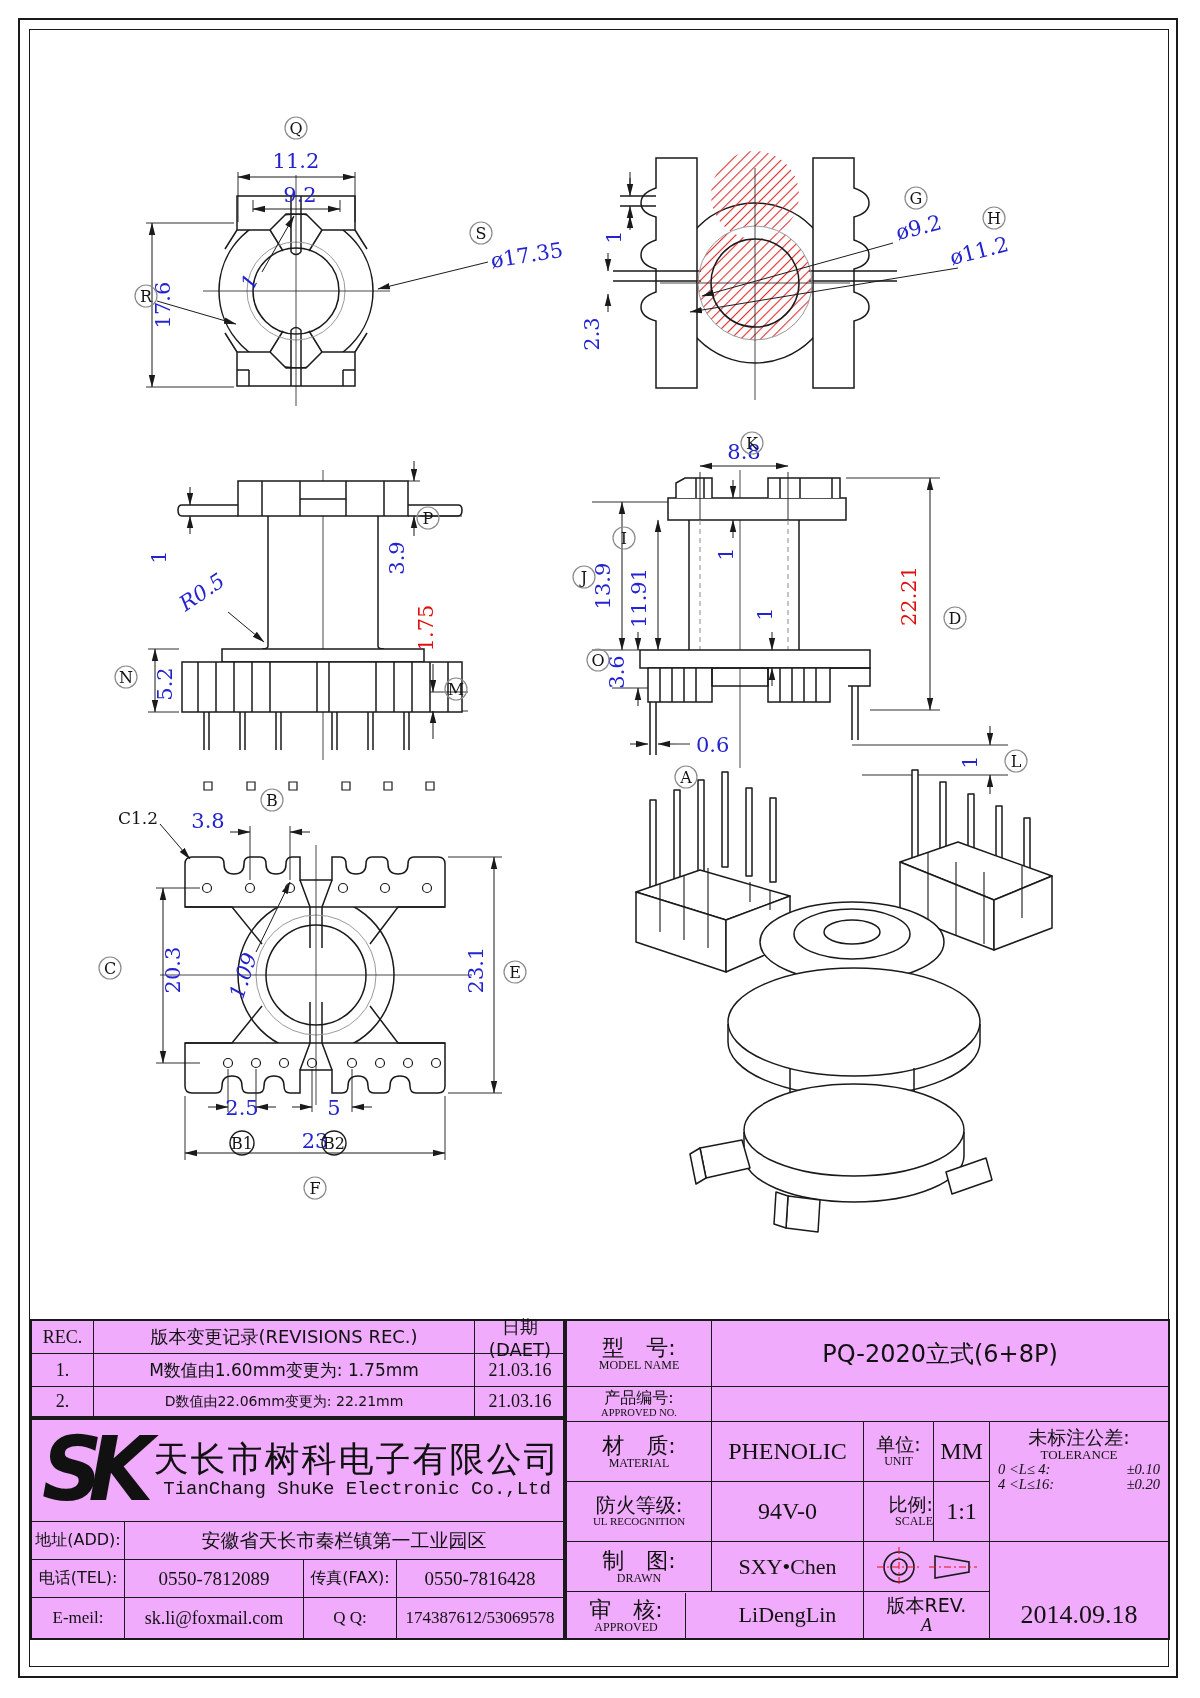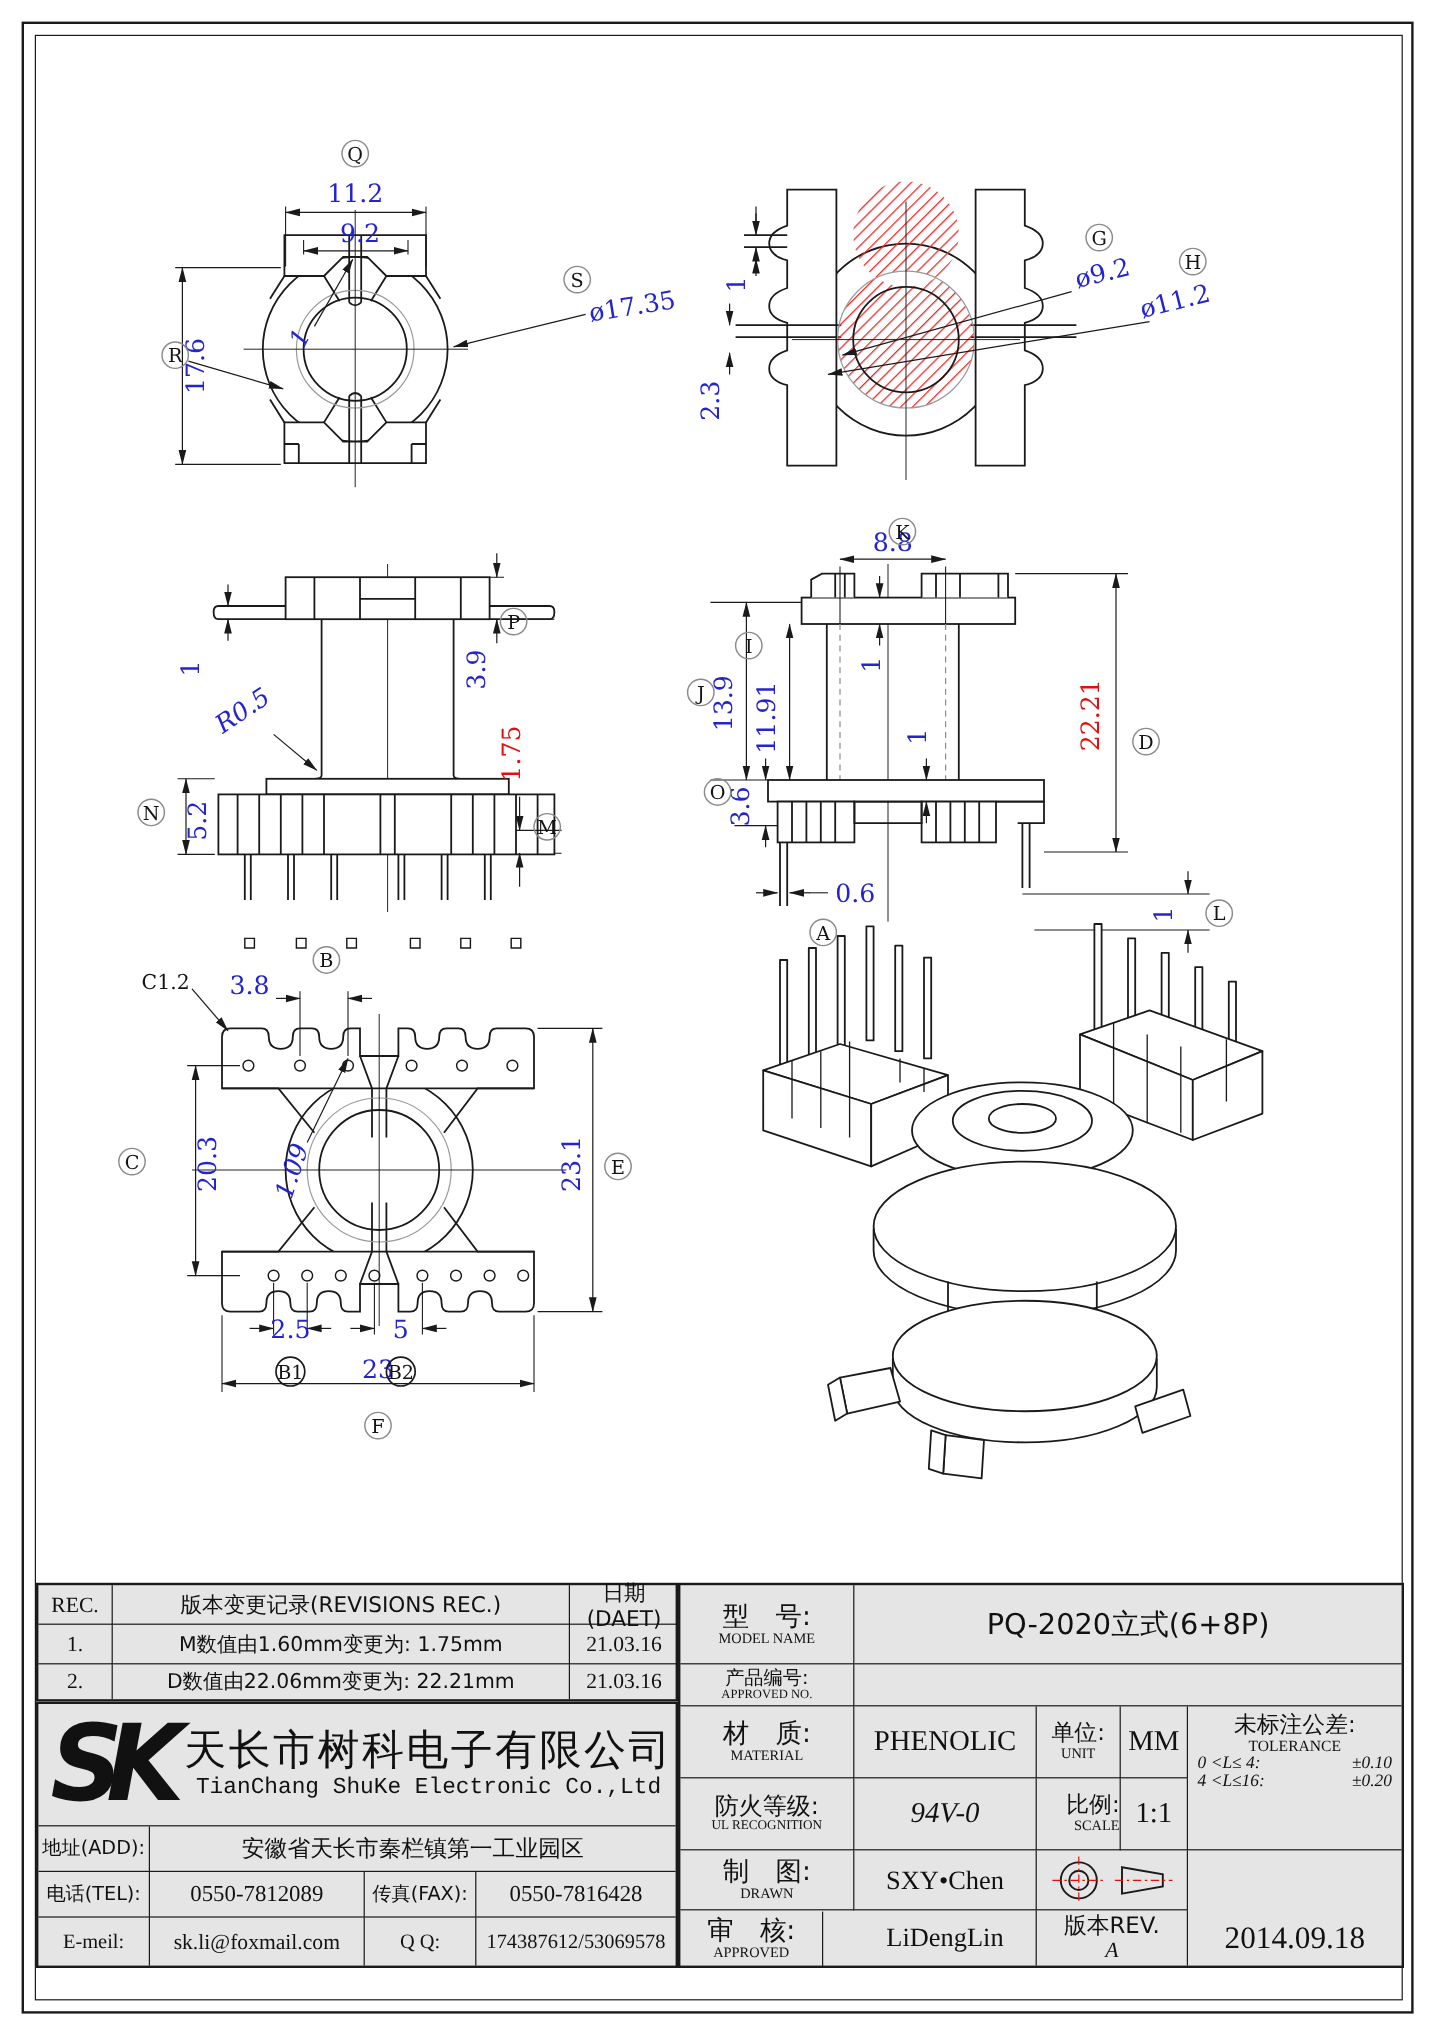--- a/index.html
+++ b/index.html
@@ -6,21 +6,21 @@
   .sheet{position:relative;width:1200px;height:1698px;background:#ffffff;margin:0 auto;
          font-family:"Liberation Sans",sans-serif;color:#141414;overflow:hidden;}
   .frame-outer{position:absolute;left:18px;top:18px;width:1160px;height:1660px;border:2px solid #1a1a1a;box-sizing:border-box;}
   .frame-inner{position:absolute;left:29px;top:29px;width:1140px;height:1638px;border:1.5px solid #1a1a1a;box-sizing:border-box;}
   svg text{font-family:"DejaVu Serif","Liberation Serif",serif;}
   .dimt{fill:#2323cf;font-size:21px;}
   .dimr{fill:#e01010;font-size:21px;}
   .blkt{fill:#141414;font-size:17px;}
   .lblt{fill:#141414;font-size:16px;}
   
-  .tbl{position:absolute;box-sizing:border-box;border:2px solid #1a1a1a;background:#e5e5e5;}
+  .tbl{position:absolute;box-sizing:border-box;border:2px solid #1a1a1a;background:#f0abfc;}
   .cell{position:absolute;box-sizing:border-box;display:flex;align-items:center;justify-content:center;
         text-align:center;font-family:"Liberation Serif","DejaVu Serif",serif;color:#111;}
   .br{border-right:1.5px solid #1a1a1a;} .bb{border-bottom:1.5px solid #1a1a1a;}
   .cn{font-family:"DejaVu Sans","Liberation Sans",sans-serif;}
   .two{flex-direction:column;line-height:1.05;}
   .sub{font-size:12px;letter-spacing:0;}
   .logo-sk{font-family:"DejaVu Sans",sans-serif;font-weight:900;font-style:italic;
            font-size:84px;letter-spacing:-14px;line-height:0.9;transform:scaleY(1.05);padding-right:14px;}
   .cmpname{font-size:35px;letter-spacing:2px;}
   .cmpname-en{font-family:"Liberation Mono","DejaVu Sans Mono",monospace;font-size:19px;margin-top:2px;}
@@ -402,21 +402,21 @@
   <div class="tbl" style="left:30px;top:1319px;width:535px;height:99px;">
     <div class="cell br bb" style="left:0;top:0;width:62px;height:33px;font-size:18px;">REC.</div>
     <div class="cell br bb cn" style="left:62px;top:0;width:381px;height:33px;font-size:18px;">版本变更记录(REVISIONS REC.)</div>
     <div class="cell bb cn" style="left:443px;top:0;width:90px;height:33px;font-size:18px;">日期(DAET)</div>
 
     <div class="cell br bb" style="left:0;top:33px;width:62px;height:33px;font-size:18px;">1.</div>
     <div class="cell br bb cn" style="left:62px;top:33px;width:381px;height:33px;font-size:17px;">M数值由1.60mm变更为: 1.75mm</div>
     <div class="cell bb" style="left:443px;top:33px;width:90px;height:33px;font-size:18px;">21.03.16</div>
 
     <div class="cell br" style="left:0;top:66px;width:62px;height:29px;font-size:18px;">2.</div>
-    <div class="cell br cn" style="left:62px;top:66px;width:381px;height:29px;font-size:17px;">D数值由22.06mm变更为: 22.21mm</div>
+    <div class="cell br cn" style="left:62px;top:66px;width:381px;height:29px;font-size:14px;">D数值由22.06mm变更为: 22.21mm</div>
     <div class="cell" style="left:443px;top:66px;width:90px;height:29px;font-size:18px;">21.03.16</div>
   </div>
 
   <div class="tbl" style="left:30px;top:1418px;width:535px;height:222px;">
     <div class="cell bb" style="left:0;top:0;width:531px;height:102px;justify-content:flex-start;padding-left:10px;">
       <div class="logo-sk">SK</div>
       <div class="two" style="align-items:flex-start;">
         <div class="cmpname cn">天长市树科电子有限公司</div>
         <div class="cmpname-en">TianChang ShuKe Electronic Co.,Ltd</div>
       </div>
@@ -469,21 +469,21 @@
       <span class="tol-line">
           <i>4 &lt;L≤16:</i>
           <i>±0.20</i>
         </span>
     </div>
 
     <div class="cell br bb two" style="left:0;top:161px;width:145px;height:60px;">
       <span class="cn" style="font-size:20px;">防火等级:</span>
       <span class="sub" style="font-size:11px;">UL RECOGNITION</span>
     </div>
-    <div class="cell br bb" style="left:145px;top:161px;width:152px;height:60px;font-size:24px;font-style:italic;">94V-0</div>
+    <div class="cell br bb" style="left:145px;top:161px;width:152px;height:60px;font-size:24px;">94V-0</div>
     <div class="cell br bb two" style="left:297px;top:161px;width:70px;height:60px;align-items:flex-end;">
       <span class="cn" style="font-size:19px;">比例:</span>
       <span class="sub">SCALE</span>
     </div>
     <div class="cell br bb" style="left:367px;top:161px;width:56px;height:60px;font-size:24px;">1:1</div>
 
     <div class="cell br bb two" style="left:0;top:221px;width:145px;height:50px;">
       <span class="cn" style="font-size:22px;">制　图:</span>
       <span class="sub">DRAWN</span>
     </div>

